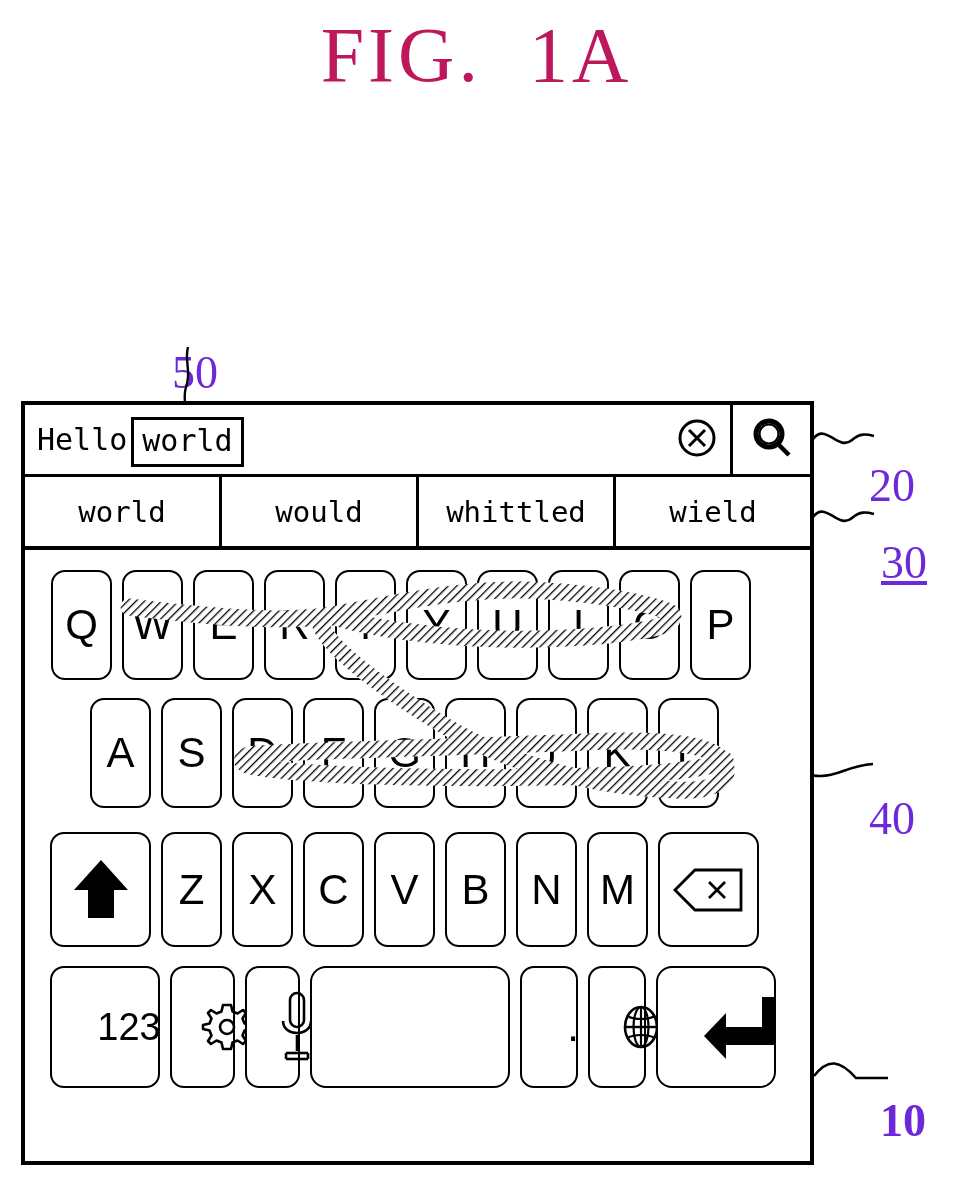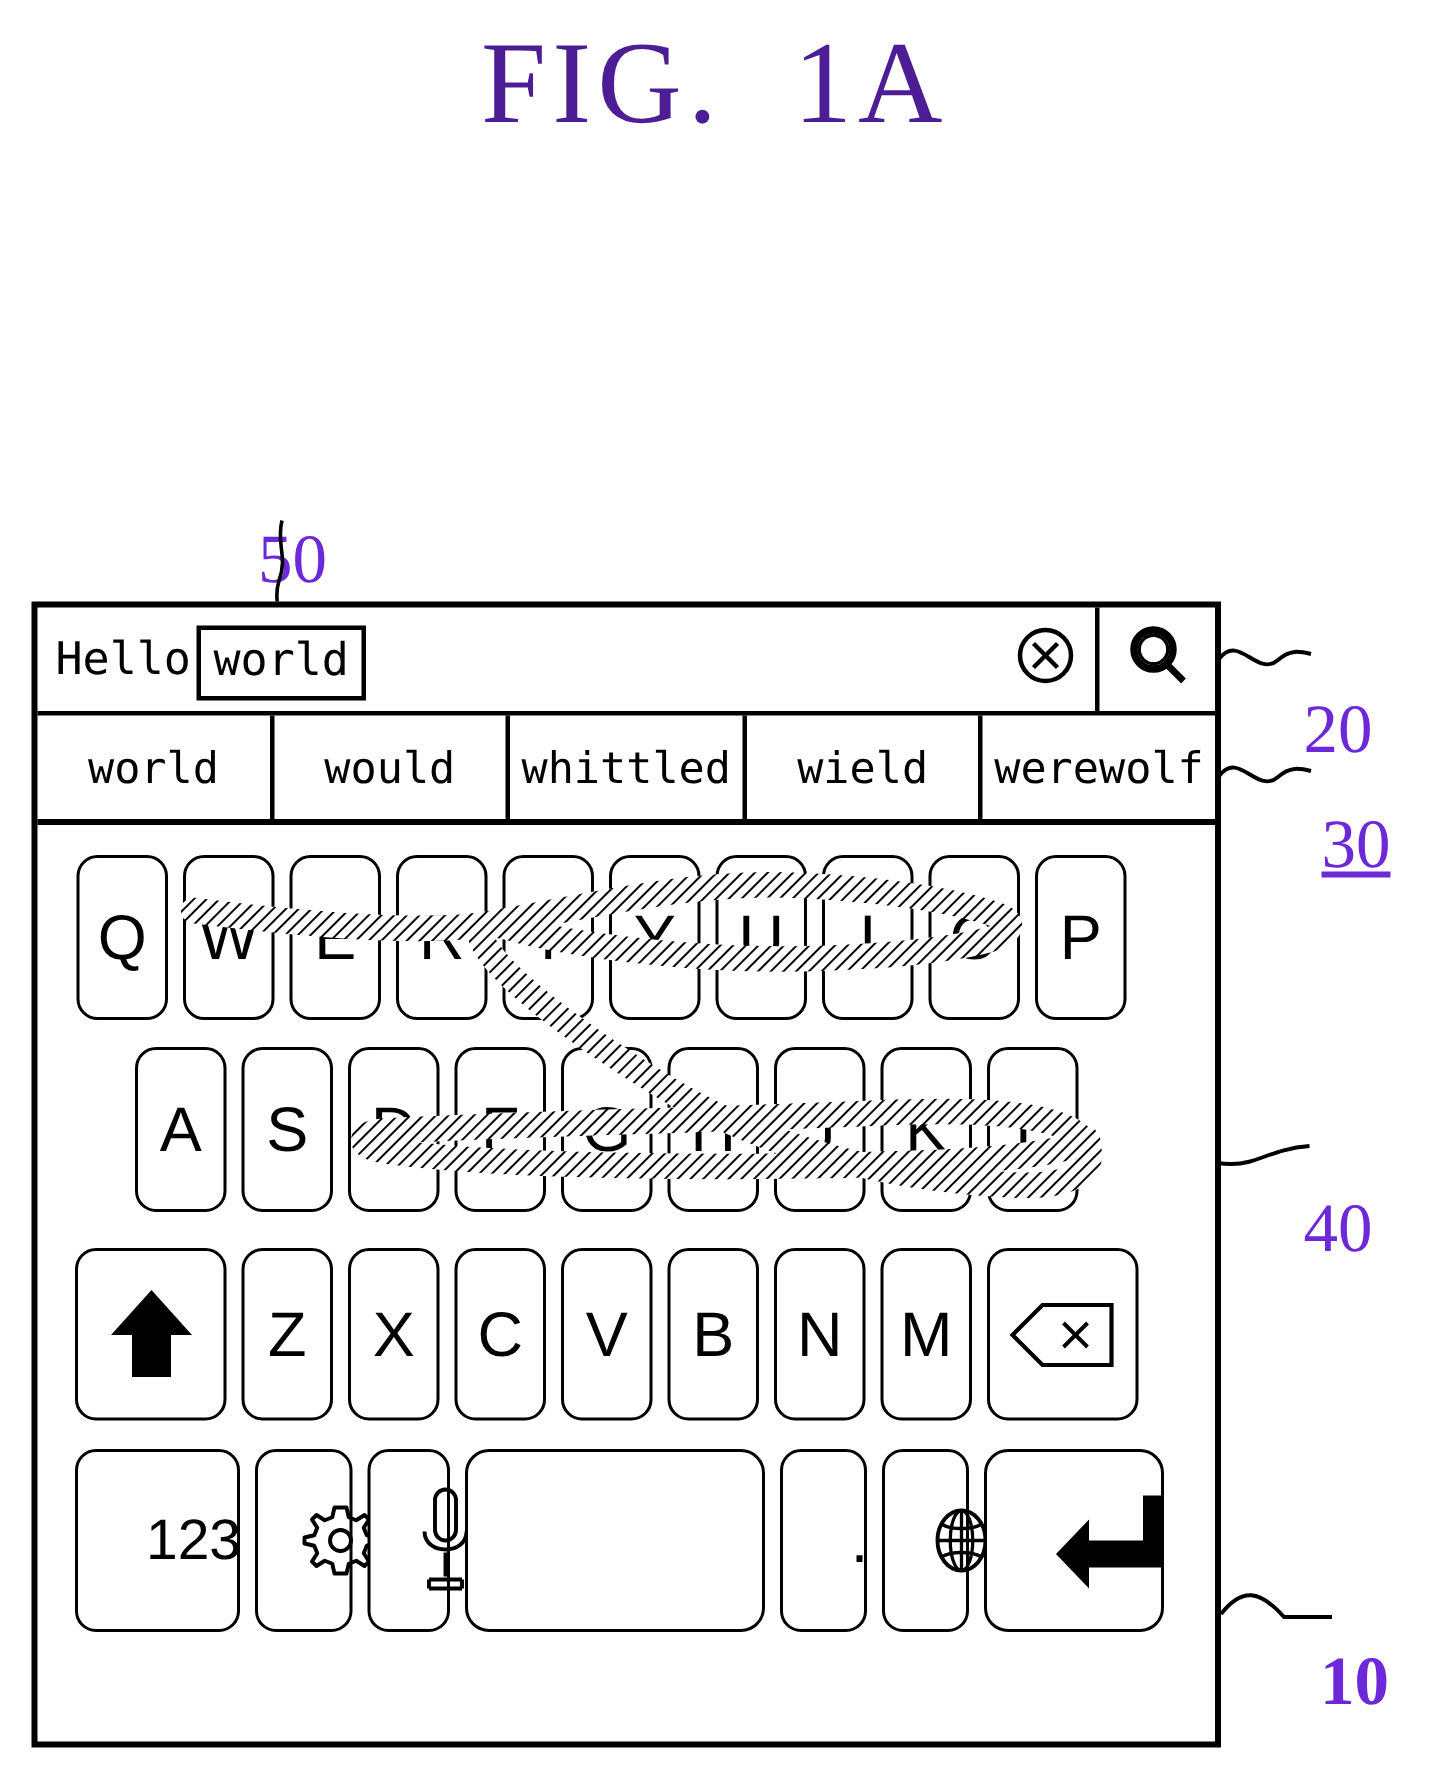--- a/index.html
+++ b/index.html
@@ -20,21 +20,21 @@
   #fig-title {
     position: absolute;
     top: 10px;
     left: 0;
     width: 953px;
     text-align: center;
     font-family: "Liberation Serif", serif;
     font-size: 78px;
     letter-spacing: 4px;
     font-weight: 400;
-    color: #4c1d95;
+    color: #be185d;
     white-space: pre;
   }
 
   
   #device-frame {
     position: absolute;
     left: 21px;
     top: 401px;
     width: 793px;
     height: 764px;
@@ -264,21 +264,20 @@
         </svg>
       </span>
     </div>
   </div>
 
   <div id="suggestion-bar">
     <div class="suggestion-item">world</div>
     <div class="suggestion-item">would</div>
     <div class="suggestion-item">whittled</div>
     <div class="suggestion-item">wield</div>
-    <div class="suggestion-item">werewolf</div>
   </div>
 
   <div id="keyboard">
 
     <div class="kb-row" id="kb-row-1">
       <div class="key">Q</div>
       <div class="key">W</div>
       <div class="key">E</div>
       <div class="key">R</div>
       <div class="key">T</div>

